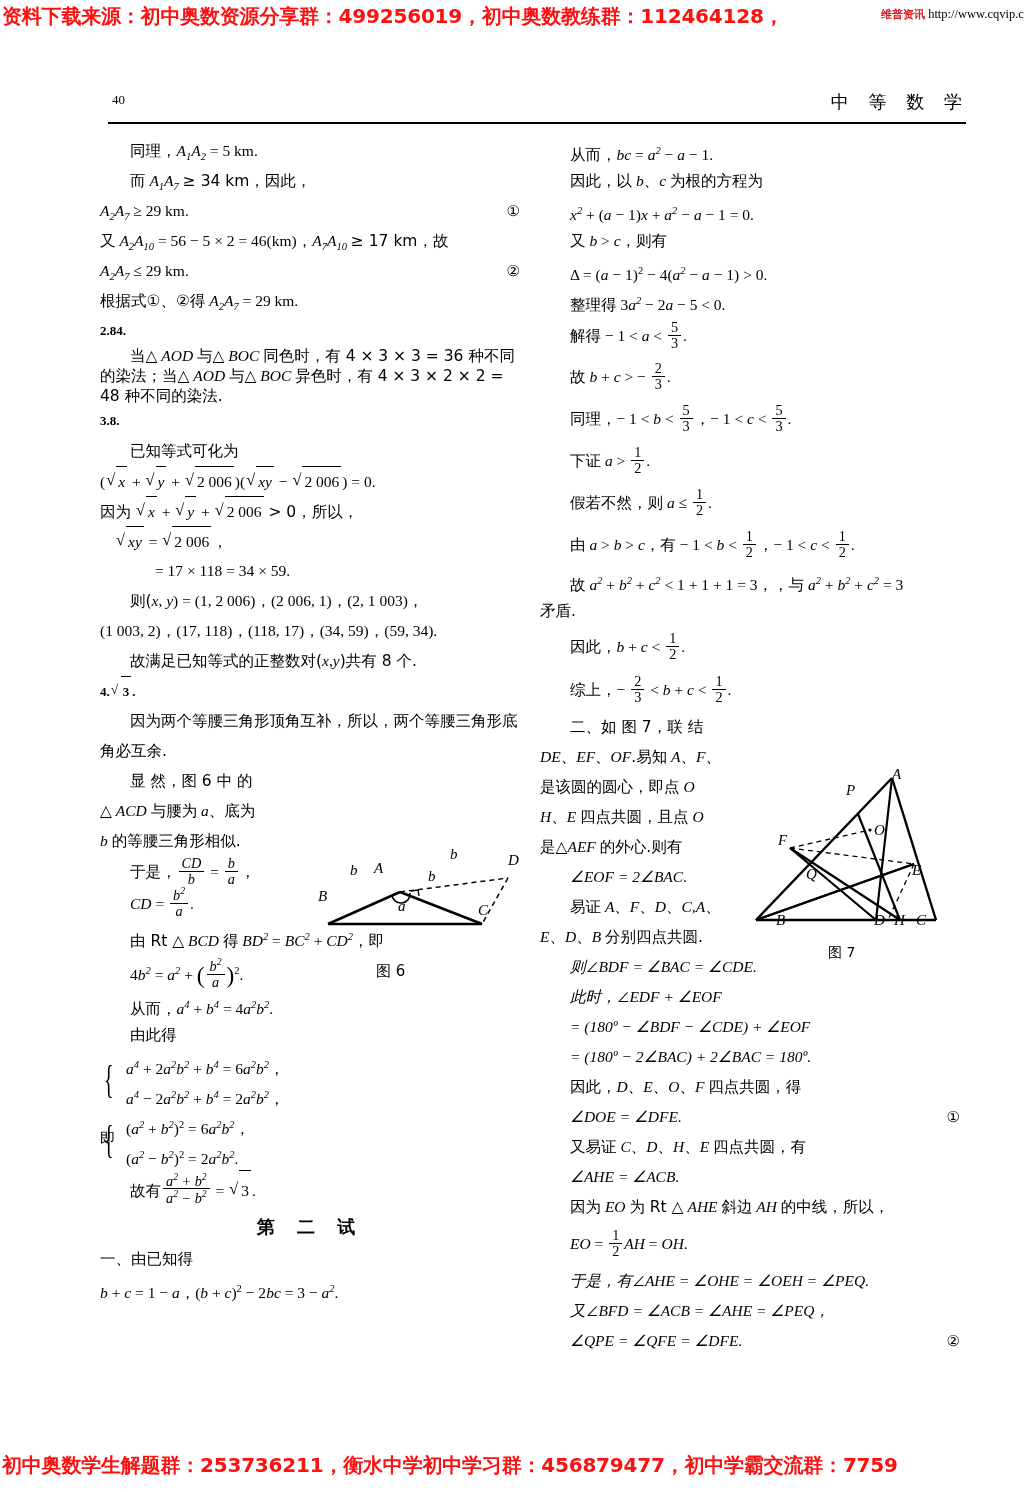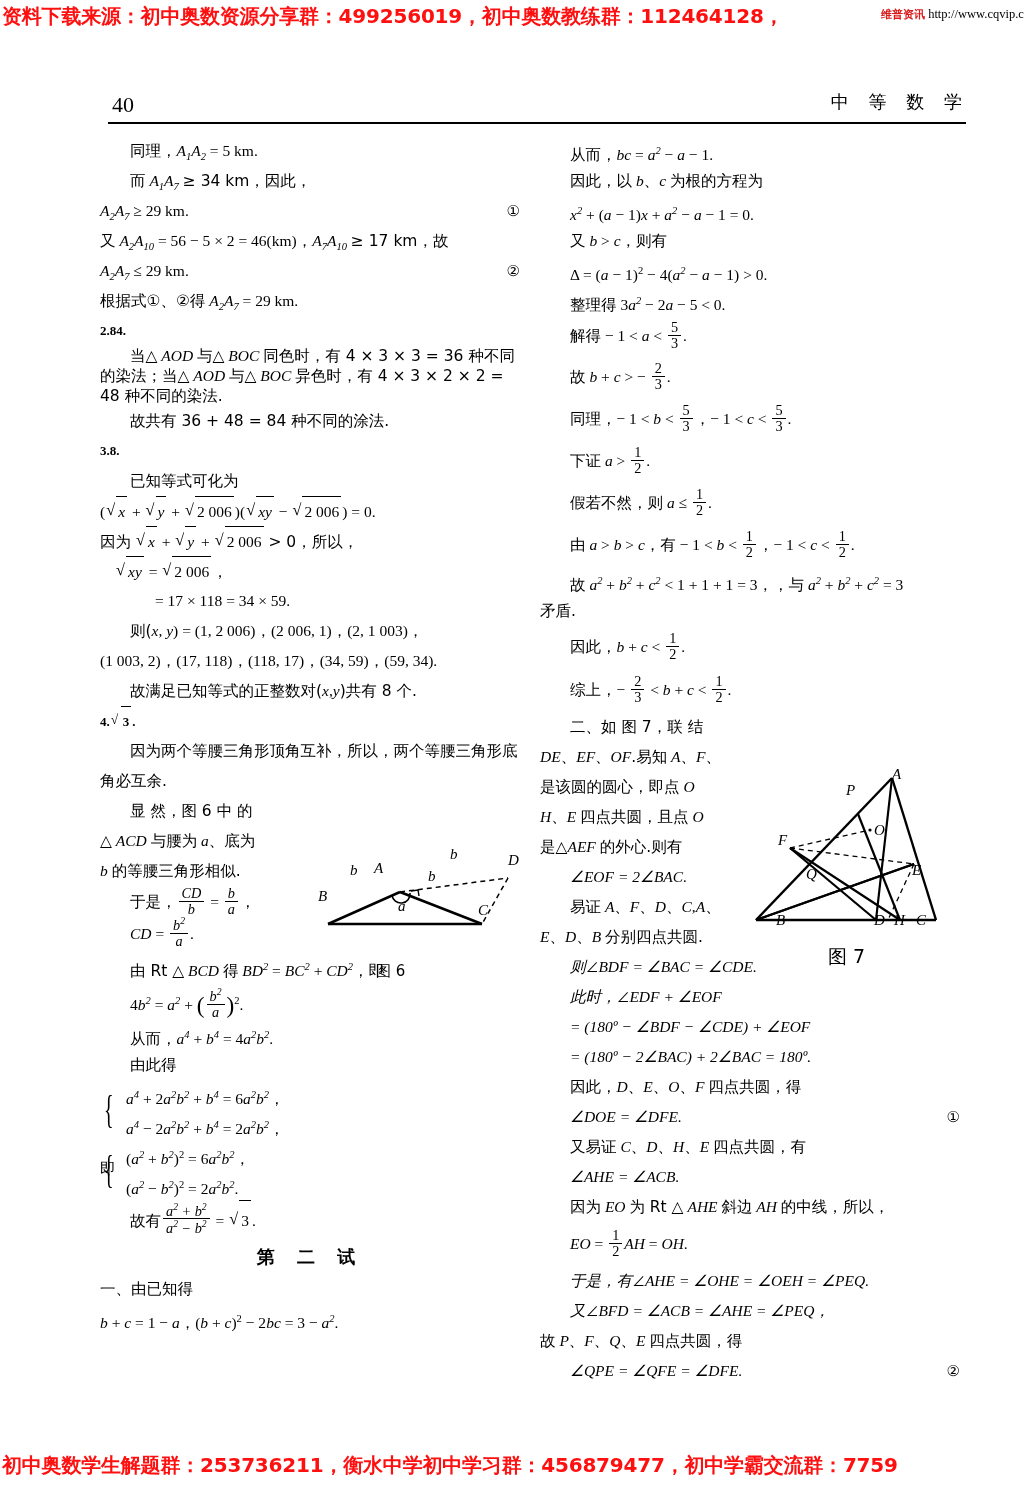--- a/index.html
+++ b/index.html
@@ -11,21 +11,21 @@
           white-space:nowrap;font-family:"DejaVu Sans","Liberation Sans",sans-serif;
           letter-spacing:-0.2px;}
   #top-banner{top:3px;font-size:20px;padding-left:2px;}
   #bottom-banner{top:1452px;font-size:20px;padding-left:2px;}
   #cqvip{position:absolute;top:7px;left:845px;font-size:12.5px;color:#000;
          font-family:"Liberation Serif",serif;white-space:nowrap;}
   #cqvip .cn{color:#d81c1c;font-weight:bold;font-size:11px;
              font-family:"DejaVu Sans",sans-serif;margin-left:36px;}
 
   
-  #pageno{position:absolute;left:112px;top:92px;font-size:22px;}
+  #pageno{position:absolute;left:112px;top:92px;font-size:13px;}
   #jtitle{position:absolute;right:55px;top:90px;font-size:18px;letter-spacing:7px;
           font-family:"DejaVu Sans","Liberation Sans",sans-serif;}
   #hrule{position:absolute;left:108px;top:122px;width:858px;height:2px;background:#000;}
 
   
   .col{position:absolute;top:136px;width:420px;font-size:15.5px;line-height:1.0;}
   #colL{left:100px;}
   #colR{left:540px;}
 
   .ln{position:relative;white-space:nowrap;height:30px;line-height:30px;}
@@ -60,21 +60,21 @@
   #secondtest{text-align:center;font-weight:bold;font-size:18px;letter-spacing:8px;
               font-family:"DejaVu Sans","Liberation Sans",sans-serif;height:34px;
               line-height:34px;}
 
   
   #fig6{position:absolute;left:322px;top:852px;width:216px;height:118px;}
   #fig6cap{position:absolute;left:376px;top:938px;font-size:15px;
            font-family:"DejaVu Sans","Liberation Sans",sans-serif;margin-top:24px;}
   
   #fig7{position:absolute;left:748px;top:768px;width:206px;height:172px;}
-  #fig7cap{position:absolute;left:828px;top:944px;font-size:19px;
+  #fig7cap{position:absolute;left:828px;top:944px;font-size:14px;
            font-family:"DejaVu Sans","Liberation Sans",sans-serif;}
   .flab{position:absolute;font-style:italic;font-size:15px;
         font-family:"Liberation Serif",serif;}
 
   
   .narrow{width:250px;}
 </style>
 </head>
 <body>
 
@@ -96,21 +96,20 @@
   <div class="ln"><span class="cn">又</span> <span class="it">A<sub>2</sub>A<sub>10</sub></span> <span>= 56 − 5 × 2 = 46(km)，</span><span class="it">A<sub>7</sub>A<sub>10</sub></span> <span class="cn">≥ 17 km，故</span></div>
 
   <div class="ln"><span class="it">A<sub>2</sub>A<sub>7</sub></span> <span>≤ 29 km.</span><span class="tagno">②</span></div>
 
   <div class="ln"><span class="cn">根据式①、②得</span> <span class="it">A<sub>2</sub>A<sub>7</sub></span> <span>= 29 km.</span></div>
 
   <div class="ln sec">2.84.</div>
 
   <div class="ln w" style="height:auto;line-height:20px;text-indent:30px;"><span class="cn">当△</span> <span class="it">AOD</span> <span class="cn">与△</span> <span class="it">BOC</span> <span class="cn">同色时，有 4 × 3 × 3 = 36 种不同的染法；当△</span> <span class="it">AOD</span> <span class="cn">与△</span> <span class="it">BOC</span> <span class="cn">异色时，有 4 × 3 × 2 × 2 = 48 种不同的染法.</span></div>
 
-  <div class="ln ind cn">故共有 36 + 48 = 84 种不同的涂法.</div>
 
   <div class="ln sec">3.8.</div>
 
   <div class="ln ind cn">已知等式可化为</div>
 
   <div class="ln">(<span class="rad"><span class="bar it">x</span></span> + <span class="rad"><span class="bar it">y</span></span> + <span class="rad"><span class="bar">2 006</span></span>)(<span class="rad"><span class="bar it">xy</span></span> − <span class="rad"><span class="bar">2 006</span></span>) = 0.</div>
 
   <div class="ln"><span class="cn">因为</span> <span class="rad"><span class="bar it">x</span></span> + <span class="rad"><span class="bar it">y</span></span> + <span class="rad"><span class="bar">2 006</span></span> <span class="cn">&gt; 0，所以，</span></div>
 
   <div class="ln ind2"><span class="rad"><span class="bar it">xy</span></span> = <span class="rad"><span class="bar">2 006</span></span>，</div>
@@ -221,21 +220,20 @@
   <div class="ln ind it">= (180º − ∠BDF − ∠CDE) + ∠EOF</div>
   <div class="ln ind it">= (180º − 2∠BAC) + 2∠BAC = 180º.</div>
   <div class="ln ind"><span class="cn">因此，</span><span class="it">D</span>、<span class="it">E</span>、<span class="it">O</span>、<span class="it">F</span> <span class="cn">四点共圆，得</span></div>
   <div class="ln ind"><span class="it">∠DOE = ∠DFE.</span><span class="tagno">①</span></div>
   <div class="ln ind"><span class="cn">又易证</span> <span class="it">C</span>、<span class="it">D</span>、<span class="it">H</span>、<span class="it">E</span> <span class="cn">四点共圆，有</span></div>
   <div class="ln ind it">∠AHE = ∠ACB.</div>
   <div class="ln ind"><span class="cn">因为</span> <span class="it">EO</span> <span class="cn">为 Rt △</span> <span class="it">AHE</span> <span class="cn">斜边</span> <span class="it">AH</span> <span class="cn">的中线，所以，</span></div>
   <div class="ln ind" style="height:44px;line-height:44px;"><span class="it">EO</span> = <span class="fr"><span class="n">1</span><span class="d">2</span></span><span class="it">AH</span> = <span class="it">OH</span>.</div>
   <div class="ln ind it">于是，有∠AHE = ∠OHE = ∠OEH = ∠PEQ.</div>
   <div class="ln ind it">又∠BFD = ∠ACB = ∠AHE = ∠PEQ，</div>
-  <div class="ln"><span class="cn">故</span> <span class="it">P</span>、<span class="it">F</span>、<span class="it">Q</span>、<span class="it">E</span> <span class="cn">四点共圆，得</span></div>
   <div class="ln ind"><span class="it">∠QPE = ∠QFE = ∠DFE.</span><span class="tagno">②</span></div>
 
 </div>
 
 <svg id="fig6" viewBox="0 0 216 118">
 
   <line x1="6" y1="72" x2="160" y2="72" stroke="#000" stroke-width="2.6"></line>
   <line x1="6" y1="72" x2="78" y2="40" stroke="#000" stroke-width="2.6"></line>
   <line x1="78" y1="40" x2="160" y2="72" stroke="#000" stroke-width="2.6"></line>
   <line x1="78" y1="40" x2="186" y2="26" stroke="#000" stroke-width="1.5" stroke-dasharray="5,4"></line>

